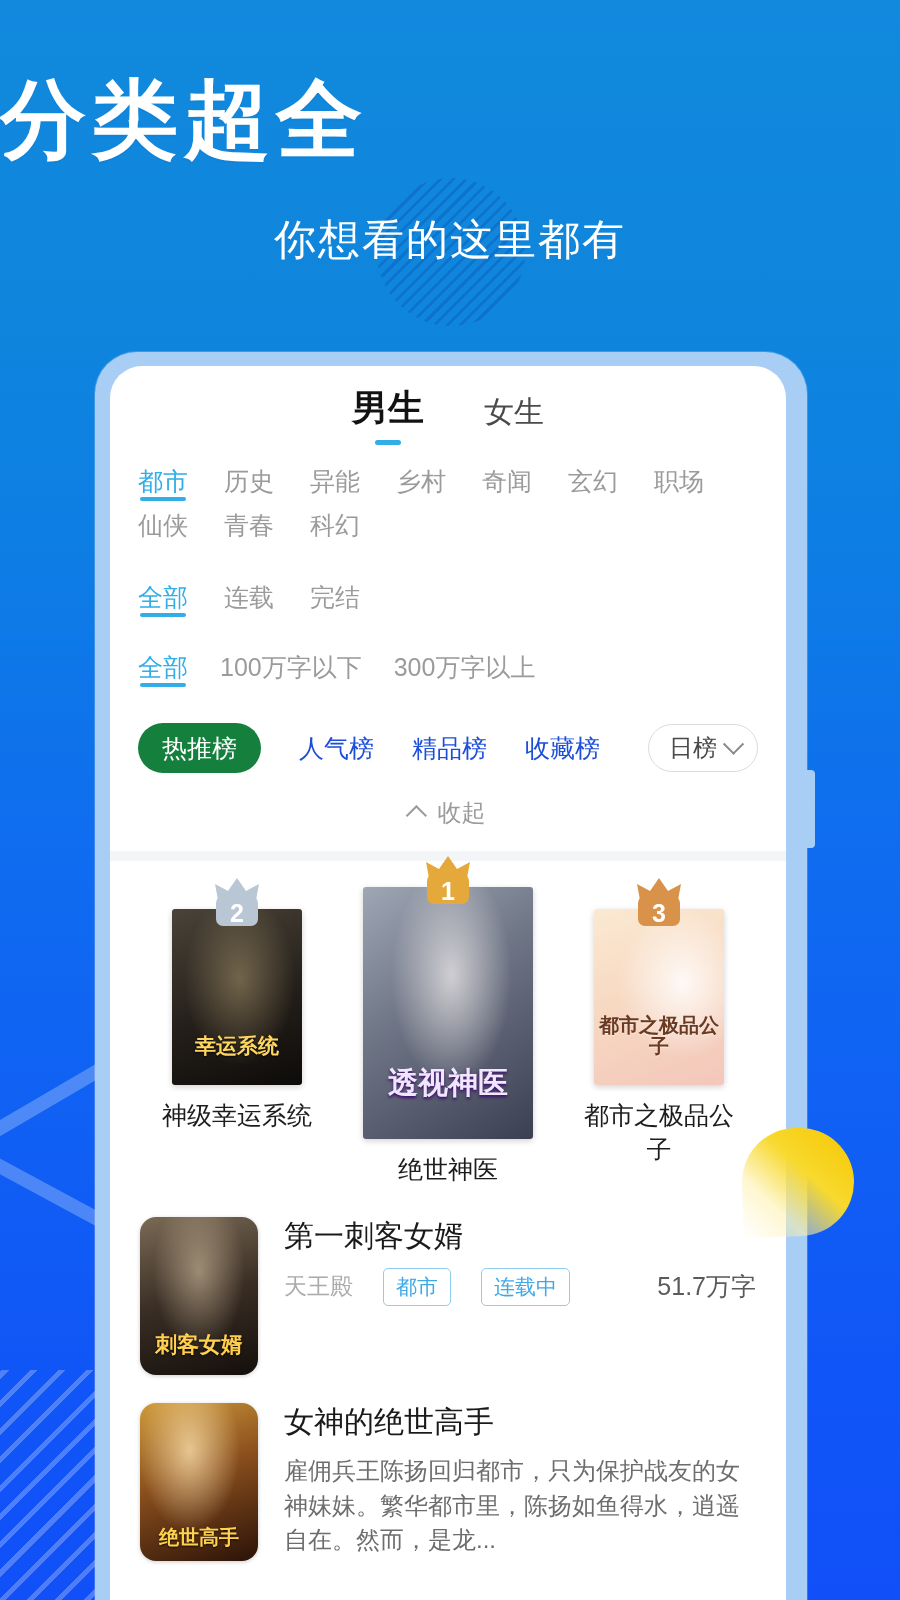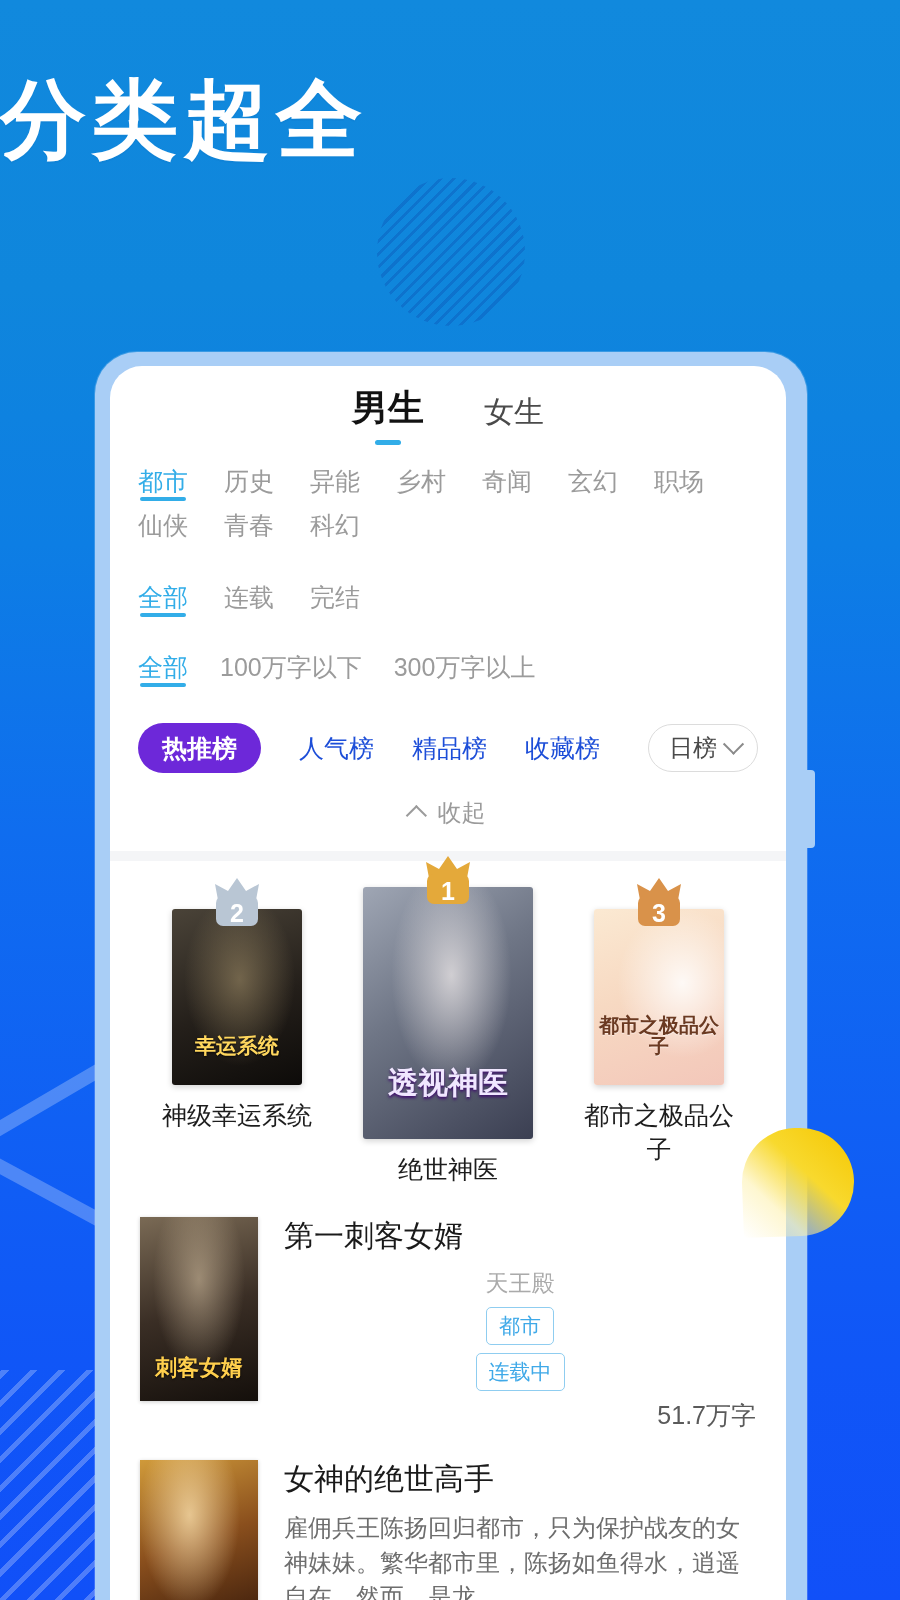--- a/index.html
+++ b/index.html
@@ -203,29 +203,28 @@
   .chip-row.words  { margin-top: 26px; column-gap: 32px; }
 
   .rank-row {
     display: flex;
     align-items: center;
     padding: 0 28px;
     margin-top: 32px;
     height: 54px;
   }
   .rank-pill {
-    background: #6d28d9;
+    background: #15803d;
     color: #ffffff;
     font-size: 25px;
     border-radius: 27px;
     padding: 0 24px;
     height: 50px;
     line-height: 50px;
     white-space: nowrap;
-    font-weight: bold;
   }
   .rank-item {
     color: #1d4ed8;
     font-size: 25px;
     margin-left: 38px;
     white-space: nowrap;
   }
   .period-select {
     margin-left: auto;
     border: 1px solid #dcdcdc;
@@ -344,45 +343,44 @@
 
   
   .booklist { padding: 10px 30px 0 30px; }
   .book-row {
     display: flex;
     gap: 26px;
     padding-top: 20px;
   }
   .row-cover {
     width: 118px;
-    height: 184px;
+    height: 158px;
     flex: 0 0 118px;
-    border-radius: 0;
+    border-radius: 16px;
     overflow: hidden;
     position: relative;
     box-shadow: 0 1px 4px rgba(0,0,0,0.2);
   }
   .row-main { flex: 1; min-width: 0; padding-top: 2px; }
   .row-title {
     font-size: 30px;
     color: #1a1a1a;
     line-height: 1.1;
   }
   .row-desc {
     margin-top: 16px;
     font-size: 24px;
     color: #6d6d6d;
     line-height: 1.45;
   }
   .row-meta {
     margin-top: 16px;
     display: flex;
     align-items: center;
-    gap: 8px;
-    flex-direction: column;
+    gap: 30px;
   }
   .author { font-size: 23px; color: #aaaaaa; white-space: nowrap; }
   .tag {
     border: 1px solid #8fcdf0;
     color: #3fa9e8;
     font-size: 21px;
     border-radius: 5px;
     padding: 4px 12px;
     white-space: nowrap;
   }
@@ -402,20 +400,21 @@
 
   <div class="tri-deco">
     <svg width="210" height="220" viewBox="0 0 210 220">
       <polygon points="200,8 12,118 186,212" fill="none" stroke="rgba(255,255,255,0.26)" stroke-width="14"></polygon>
     </svg>
   </div>
 
   <div class="left-stripes"></div>
 
   <div class="headline">分类超全</div>
+  <div class="subhead">你想看的这里都有</div>
 
   <div class="phone"></div>
   <div class="phone-btn"></div>
 
   <div class="screen">
 
     <div class="gender-tabs">
       <div class="gtab active">男生</div>
       <div class="gtab">女生</div>
     </div>

